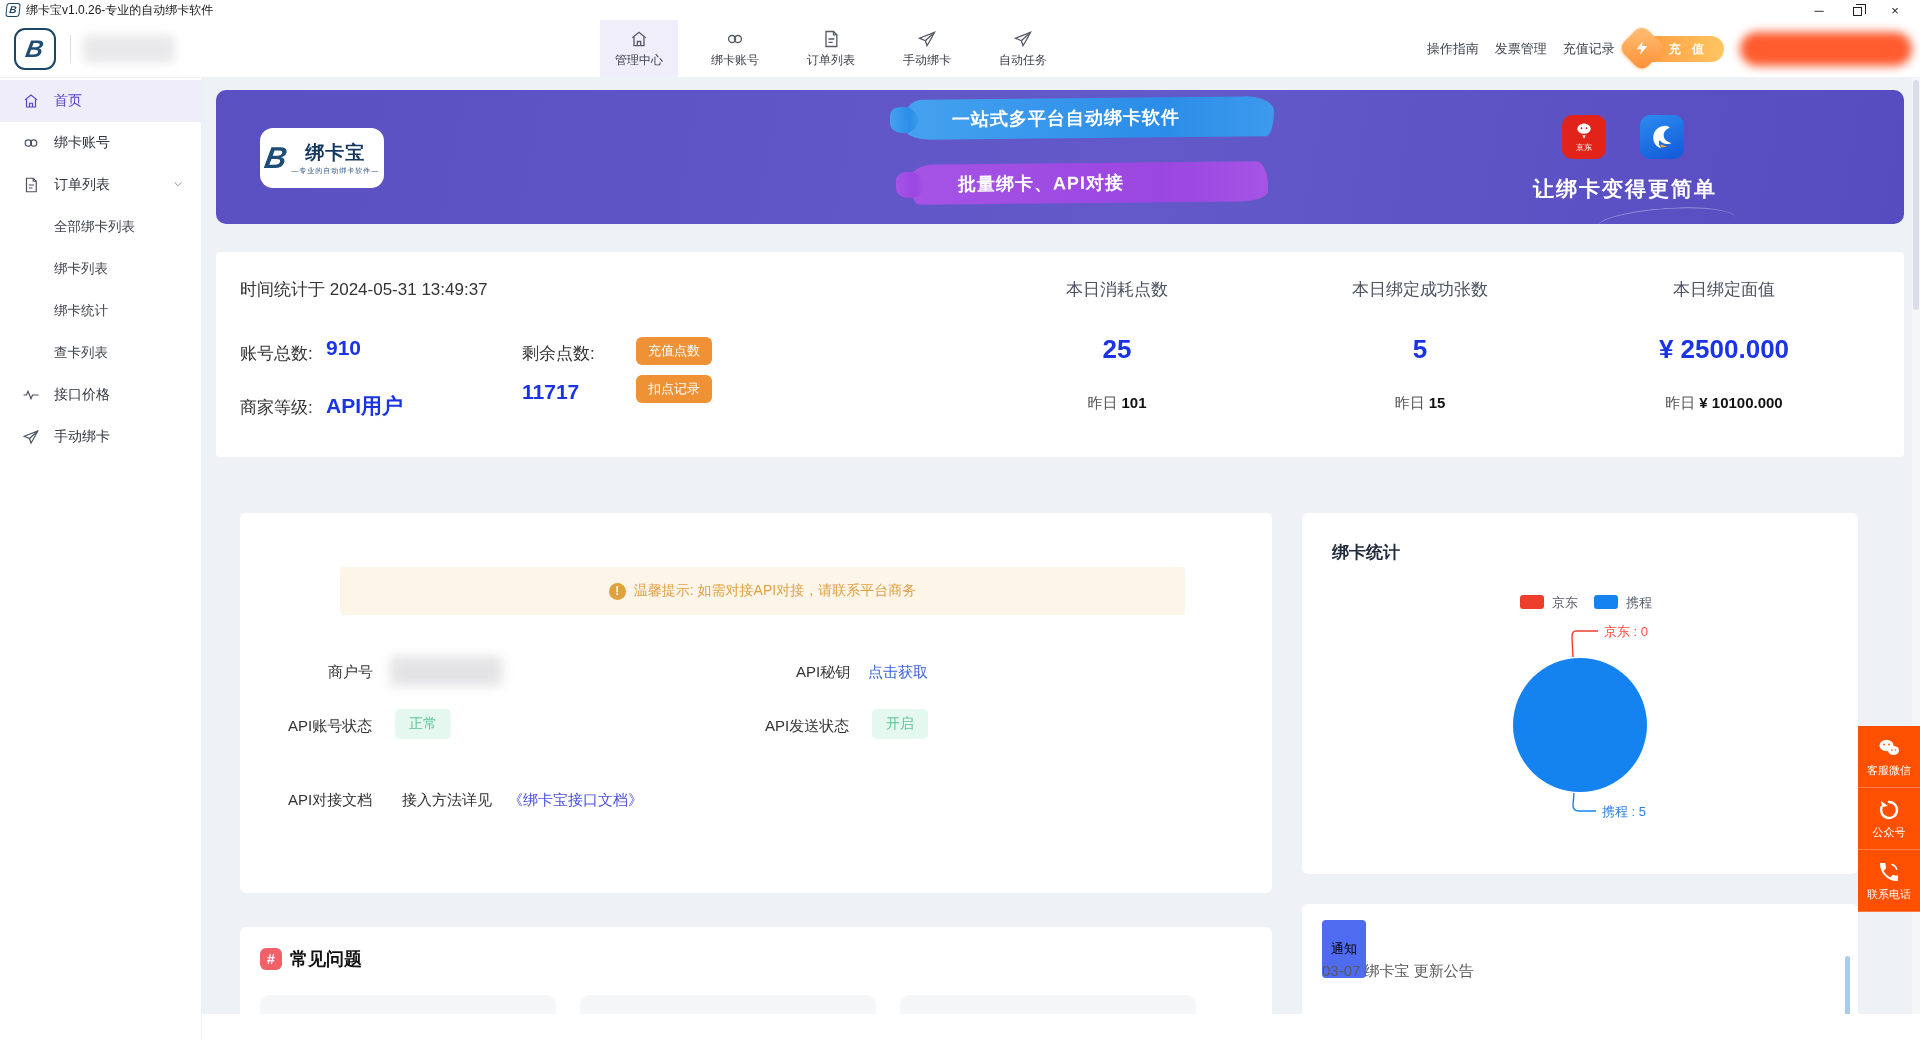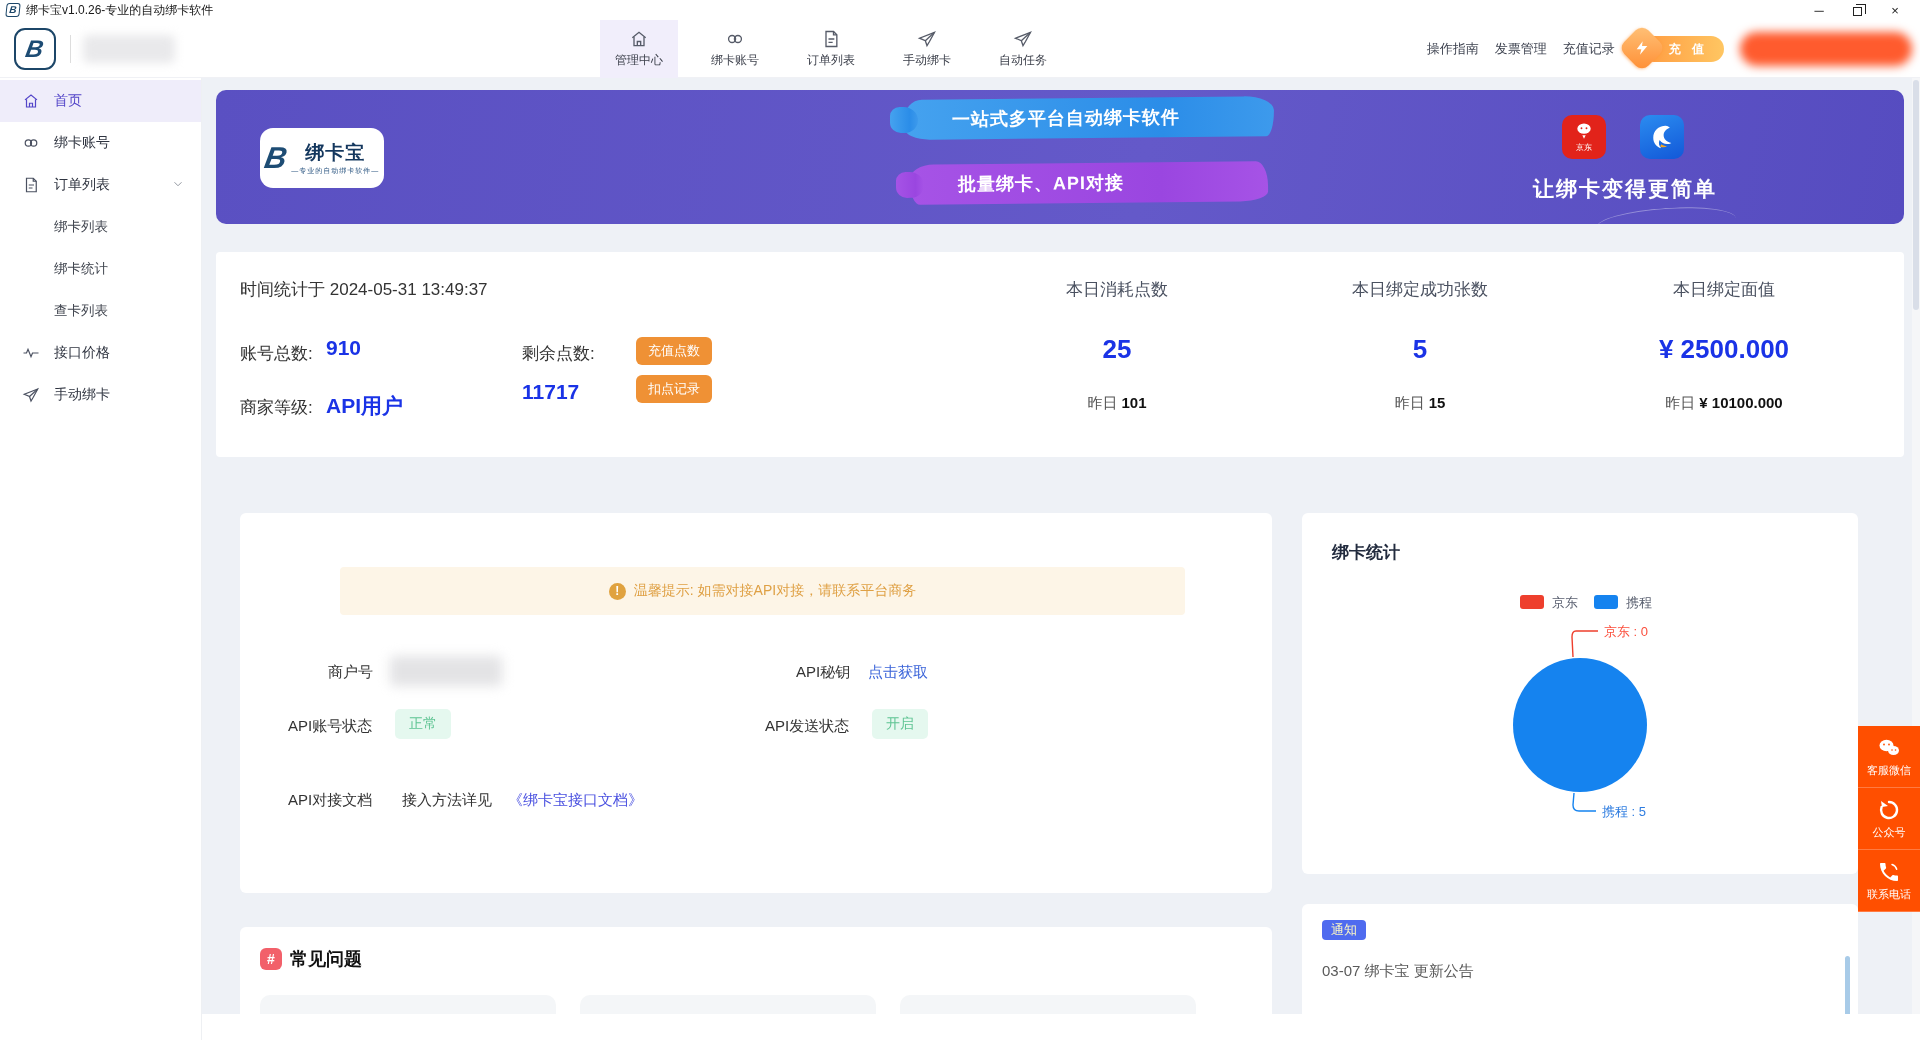--- a/index.html
+++ b/index.html
@@ -134,22 +134,22 @@
   .faq-card { margin-top:34px; background:#fff; border-radius:6px; height:120px; position:relative; }
   .faq-head { position:absolute; left:20px; top:20px; display:flex; align-items:center; gap:8px; }
   .faq-badge { width:22px; height:22px; background:#f2606a; border-radius:6px; color:#fff;
     font-size:14px; font-weight:bold; display:flex; align-items:center; justify-content:center; }
   .faq-title { font-size:18px; font-weight:700; color:#111; }
   .faq-boxes { position:absolute; left:20px; top:68px; display:flex; gap:24px; }
   .faq-box { width:296px; height:40px; background:#f4f6f8; border-radius:10px; cursor:pointer; }
 
   .notice-card { margin-top:30px; background:#fff; border-radius:6px; height:130px;
     position:relative; overflow:hidden; }
-  .notice-badge { position:absolute; left:20px; top:16px; background:#4f6bef; color:#fef9c3;
-    font-size:13px; padding:1px 9px; border-radius:4px; }
+  .notice-badge { position:absolute; left:20px; top:16px; background:#4f6bef; color:#000000;
+    font-size:13px; padding:20px 9px; border-radius:4px; }
   .notice-item { position:absolute; left:20px; font-size:15px; color:#5a5a5a; cursor:pointer; }
   .notice-scrollbar { position:absolute; right:8px; top:52px; width:5px; height:72px;
     background:#a8cbe8; border-radius:3px; }
 
   .bottom-strip { position:absolute; left:0; right:0; bottom:0; height:26px; background:#fff; }
   .content-scrollbar { position:absolute; right:0; top:0; bottom:26px; width:8px; background:#f5f6f8; }
   .content-scroll-thumb { position:absolute; right:1px; top:2px; width:6px; height:230px;
     background:#d9dee8; border-radius:3px; }
 
   
@@ -265,20 +265,21 @@
           <path d="M15 3v4h4"></path>
           <path d="M9 12h7M9 16h5"></path>
         </svg>
       <span>订单列表</span>
       <span class="chev">
         <svg viewBox="0 0 24 24" fill="none" stroke-width="1.8">
             <path d="M6 9l6 6 6-6"></path>
           </svg>
       </span>
     </div>
+    <div class="side-sub">全部绑卡列表</div>
     <div class="side-sub">绑卡列表</div>
     <div class="side-sub">绑卡统计</div>
     <div class="side-sub">查卡列表</div>
     <div class="side-item">
       <svg viewBox="0 0 24 24">
           <path d="M2 12h4l2-5 4 10 2-5h8"></path>
         </svg>
       <span>接口价格</span>
     </div>
     <div class="side-item">

